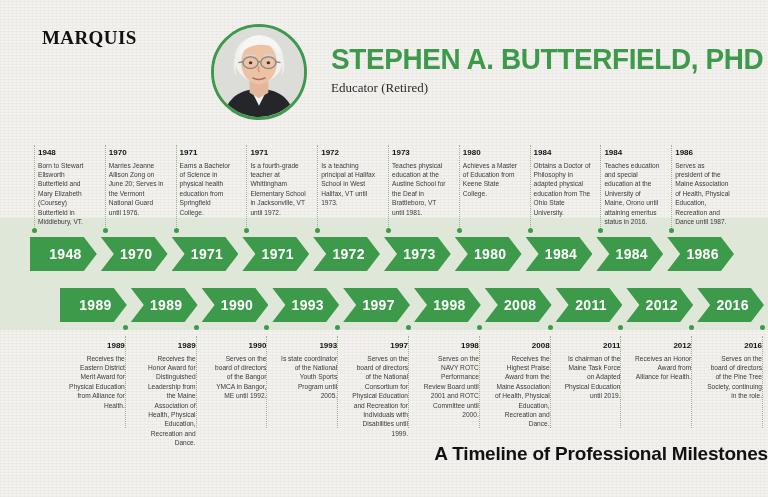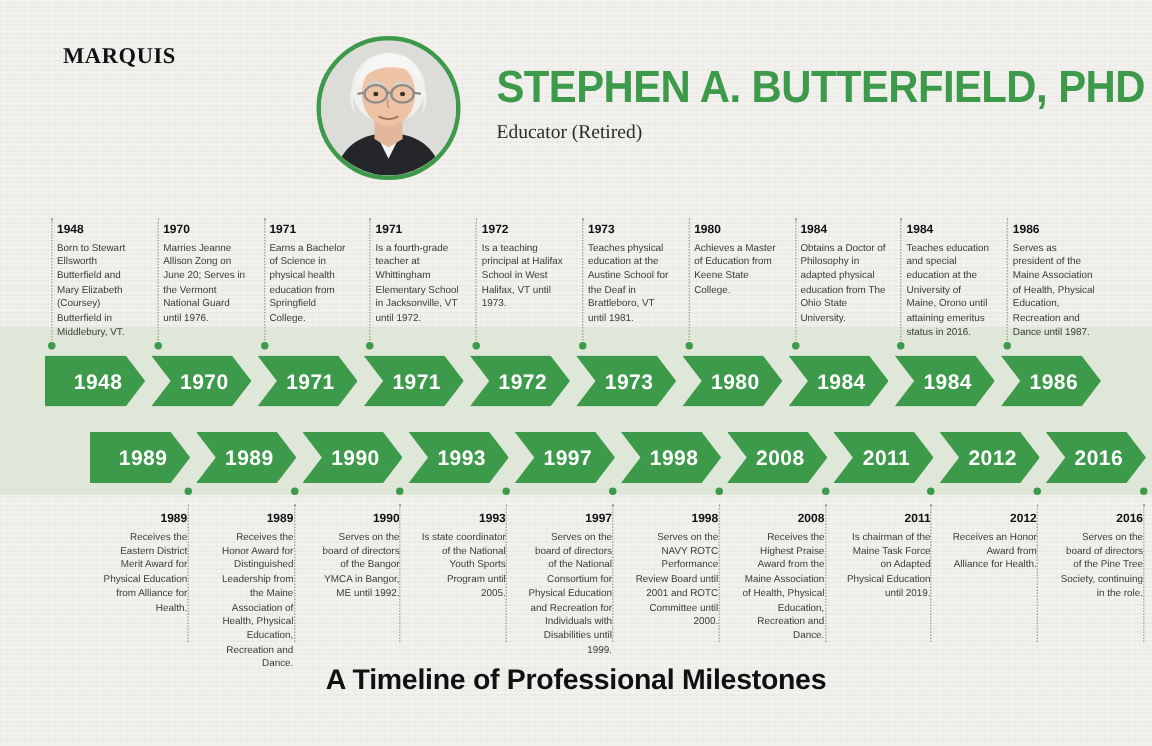--- a/index.html
+++ b/index.html
@@ -12,21 +12,21 @@
     background-image:
       repeating-linear-gradient(0deg, rgba(0,0,0,.022) 0 1px, rgba(255,255,255,0) 1px 3px),
       repeating-linear-gradient(90deg, rgba(0,0,0,.015) 0 1px, rgba(255,255,255,0) 1px 4px);
   }
 
   
   .header{ position:absolute; left:0; top:0; width:768px; height:128px; }
   .logo{ position:absolute; left:30px; top:32px; width:150px; }
   .logo-top{
     font-family:"Liberation Serif", serif;
-    font-weight:700; font-size:15px; letter-spacing:.4px;
+    font-weight:700; font-size:19px; letter-spacing:.4px;
     color:#111; line-height:12px; padding-left:12px;
   }
   .logo-main{
     font-family:"Liberation Serif", serif;
     font-weight:700; font-size:29px; letter-spacing:-1.2px;
     color:#111; line-height:28px; white-space:nowrap;
   }
   .logo-main sup{ font-size:9px; vertical-align:super; letter-spacing:0; }
 
   .avatar-wrap{
@@ -90,21 +90,21 @@
   .cell .yr{
     display:block; font-weight:700; font-size:8px; color:#111;
     margin-bottom:2.5px; line-height:10px;
   }
   .cell.top{ top:148px; text-align:left; }
   .cell.bot{ top:341px; text-align:right; }
 
   
   .footer-title{
     position:absolute; left:0; top:443px; width:768px;
-    text-align:center; font-size:19px; font-weight:700;
+    text-align:right; font-size:19px; font-weight:700;
     color:#111; letter-spacing:-.2px;
   }
 </style>
 </head>
 <body>
 
 <div class="header">
 
   <div class="logo">
     <div class="logo-top">MARQUIS</div>

